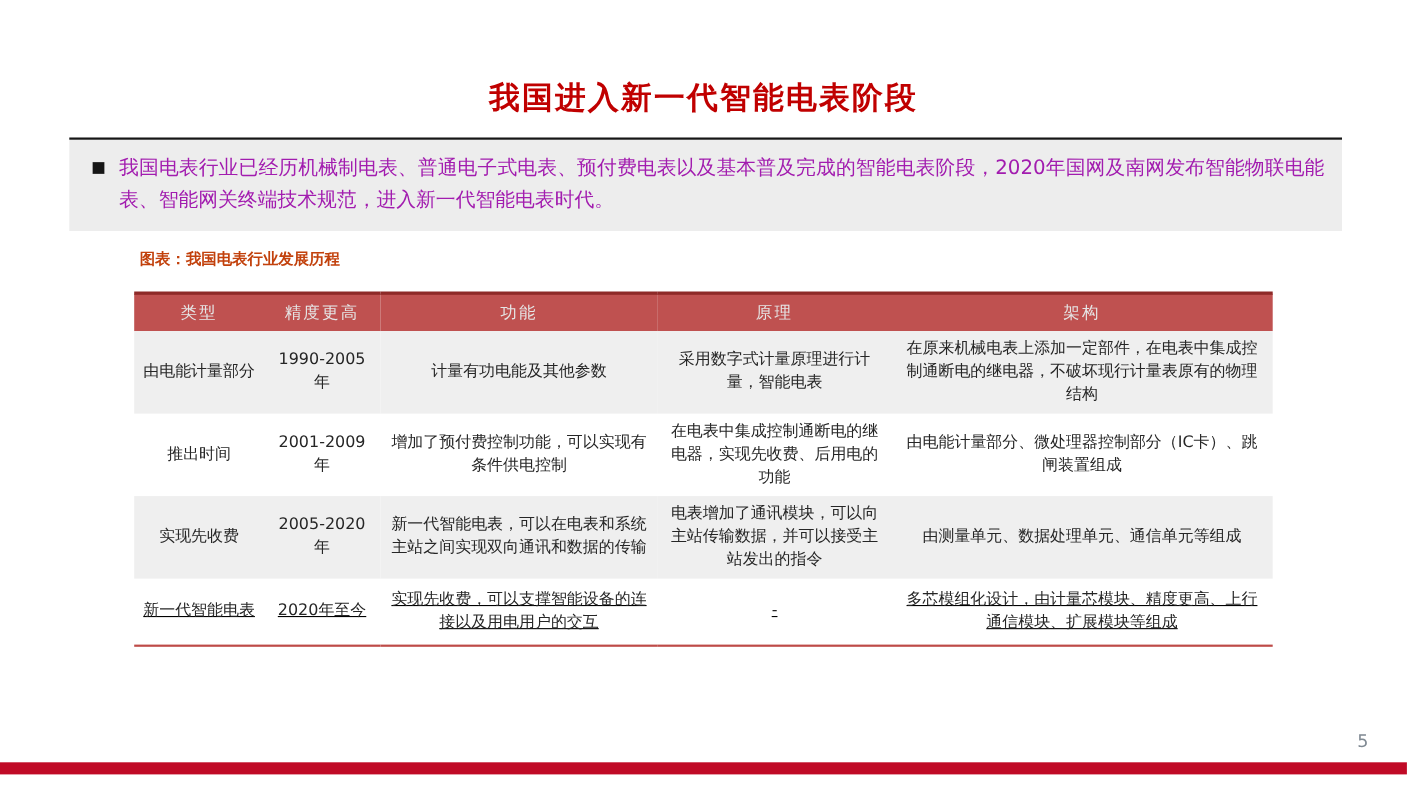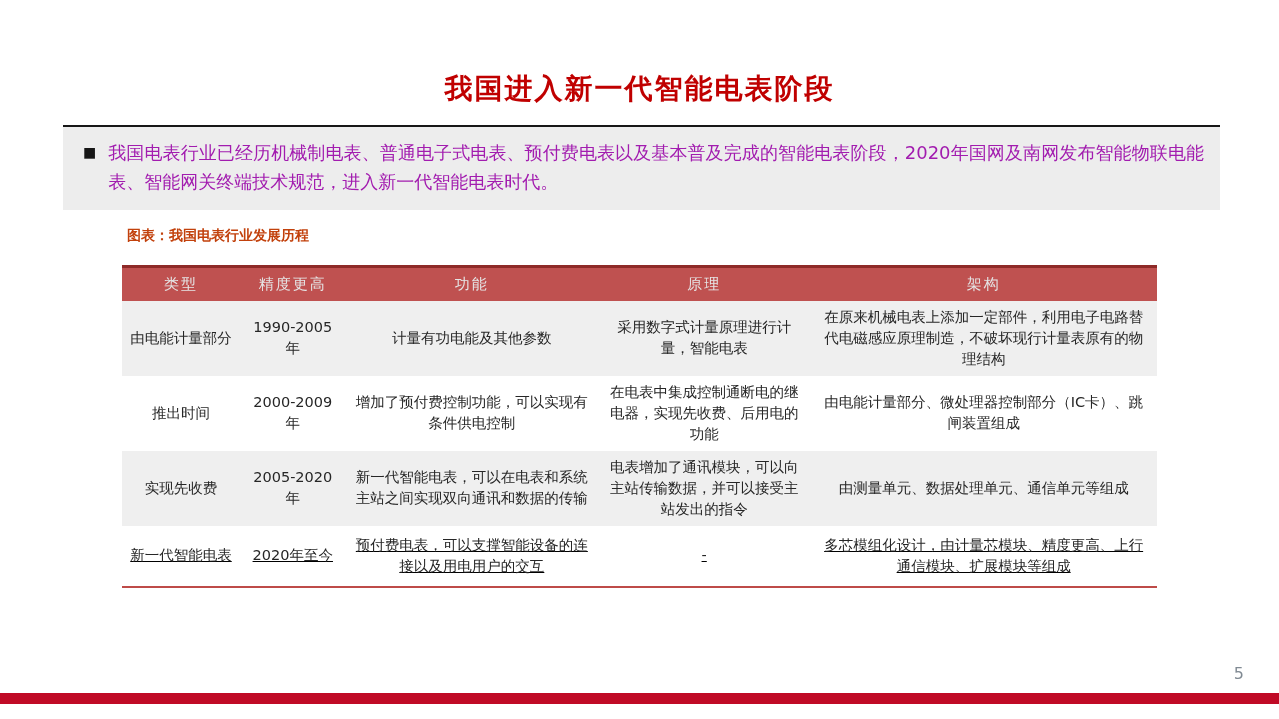--- a/index.html
+++ b/index.html
@@ -129,40 +129,40 @@
         <th>原理</th>
         <th>架构</th>
       </tr>
     </thead>
     <tbody>
       <tr class="r2 alt">
         <td>由电能计量部分</td>
         <td>1990-2005年</td>
         <td>计量有功电能及其他参数</td>
         <td>采用数字式计量原理进行计量，智能电表</td>
-        <td>在原来机械电表上添加一定部件，利用电子电路替代电磁感应原理制造，不破坏现行计量表原有的物理结构</td>
+        <td>在原来机械电表上添加一定部件，在电表中集成控制通断电的继电器，不破坏现行计量表原有的物理结构</td>
       </tr>
       <tr class="r3">
         <td>推出时间</td>
-        <td>2000-2009年</td>
+        <td>2001-2009年</td>
         <td>增加了预付费控制功能，可以实现有条件供电控制</td>
         <td>在电表中集成控制通断电的继电器，实现先收费、后用电的功能</td>
         <td>由电能计量部分、微处理器控制部分（IC卡）、跳闸装置组成</td>
       </tr>
       <tr class="r4 alt">
         <td>实现先收费</td>
         <td>2005-2020年</td>
         <td>新一代智能电表，可以在电表和系统主站之间实现双向通讯和数据的传输</td>
         <td>电表增加了通讯模块，可以向主站传输数据，并可以接受主站发出的指令</td>
         <td>由测量单元、数据处理单元、通信单元等组成</td>
       </tr>
       <tr class="r5">
         <td>新一代智能电表</td>
         <td>2020年至今</td>
-        <td>预付费电表，可以支撑智能设备的连接以及用电用户的交互</td>
+        <td>实现先收费，可以支撑智能设备的连接以及用电用户的交互</td>
         <td>-</td>
         <td>多芯模组化设计，由计量芯模块、精度更高、上行通信模块、扩展模块等组成</td>
       </tr>
     </tbody>
   </table>
 
   <div class="page-number">5</div>
 
   <div class="bottom-bar"></div>
 

